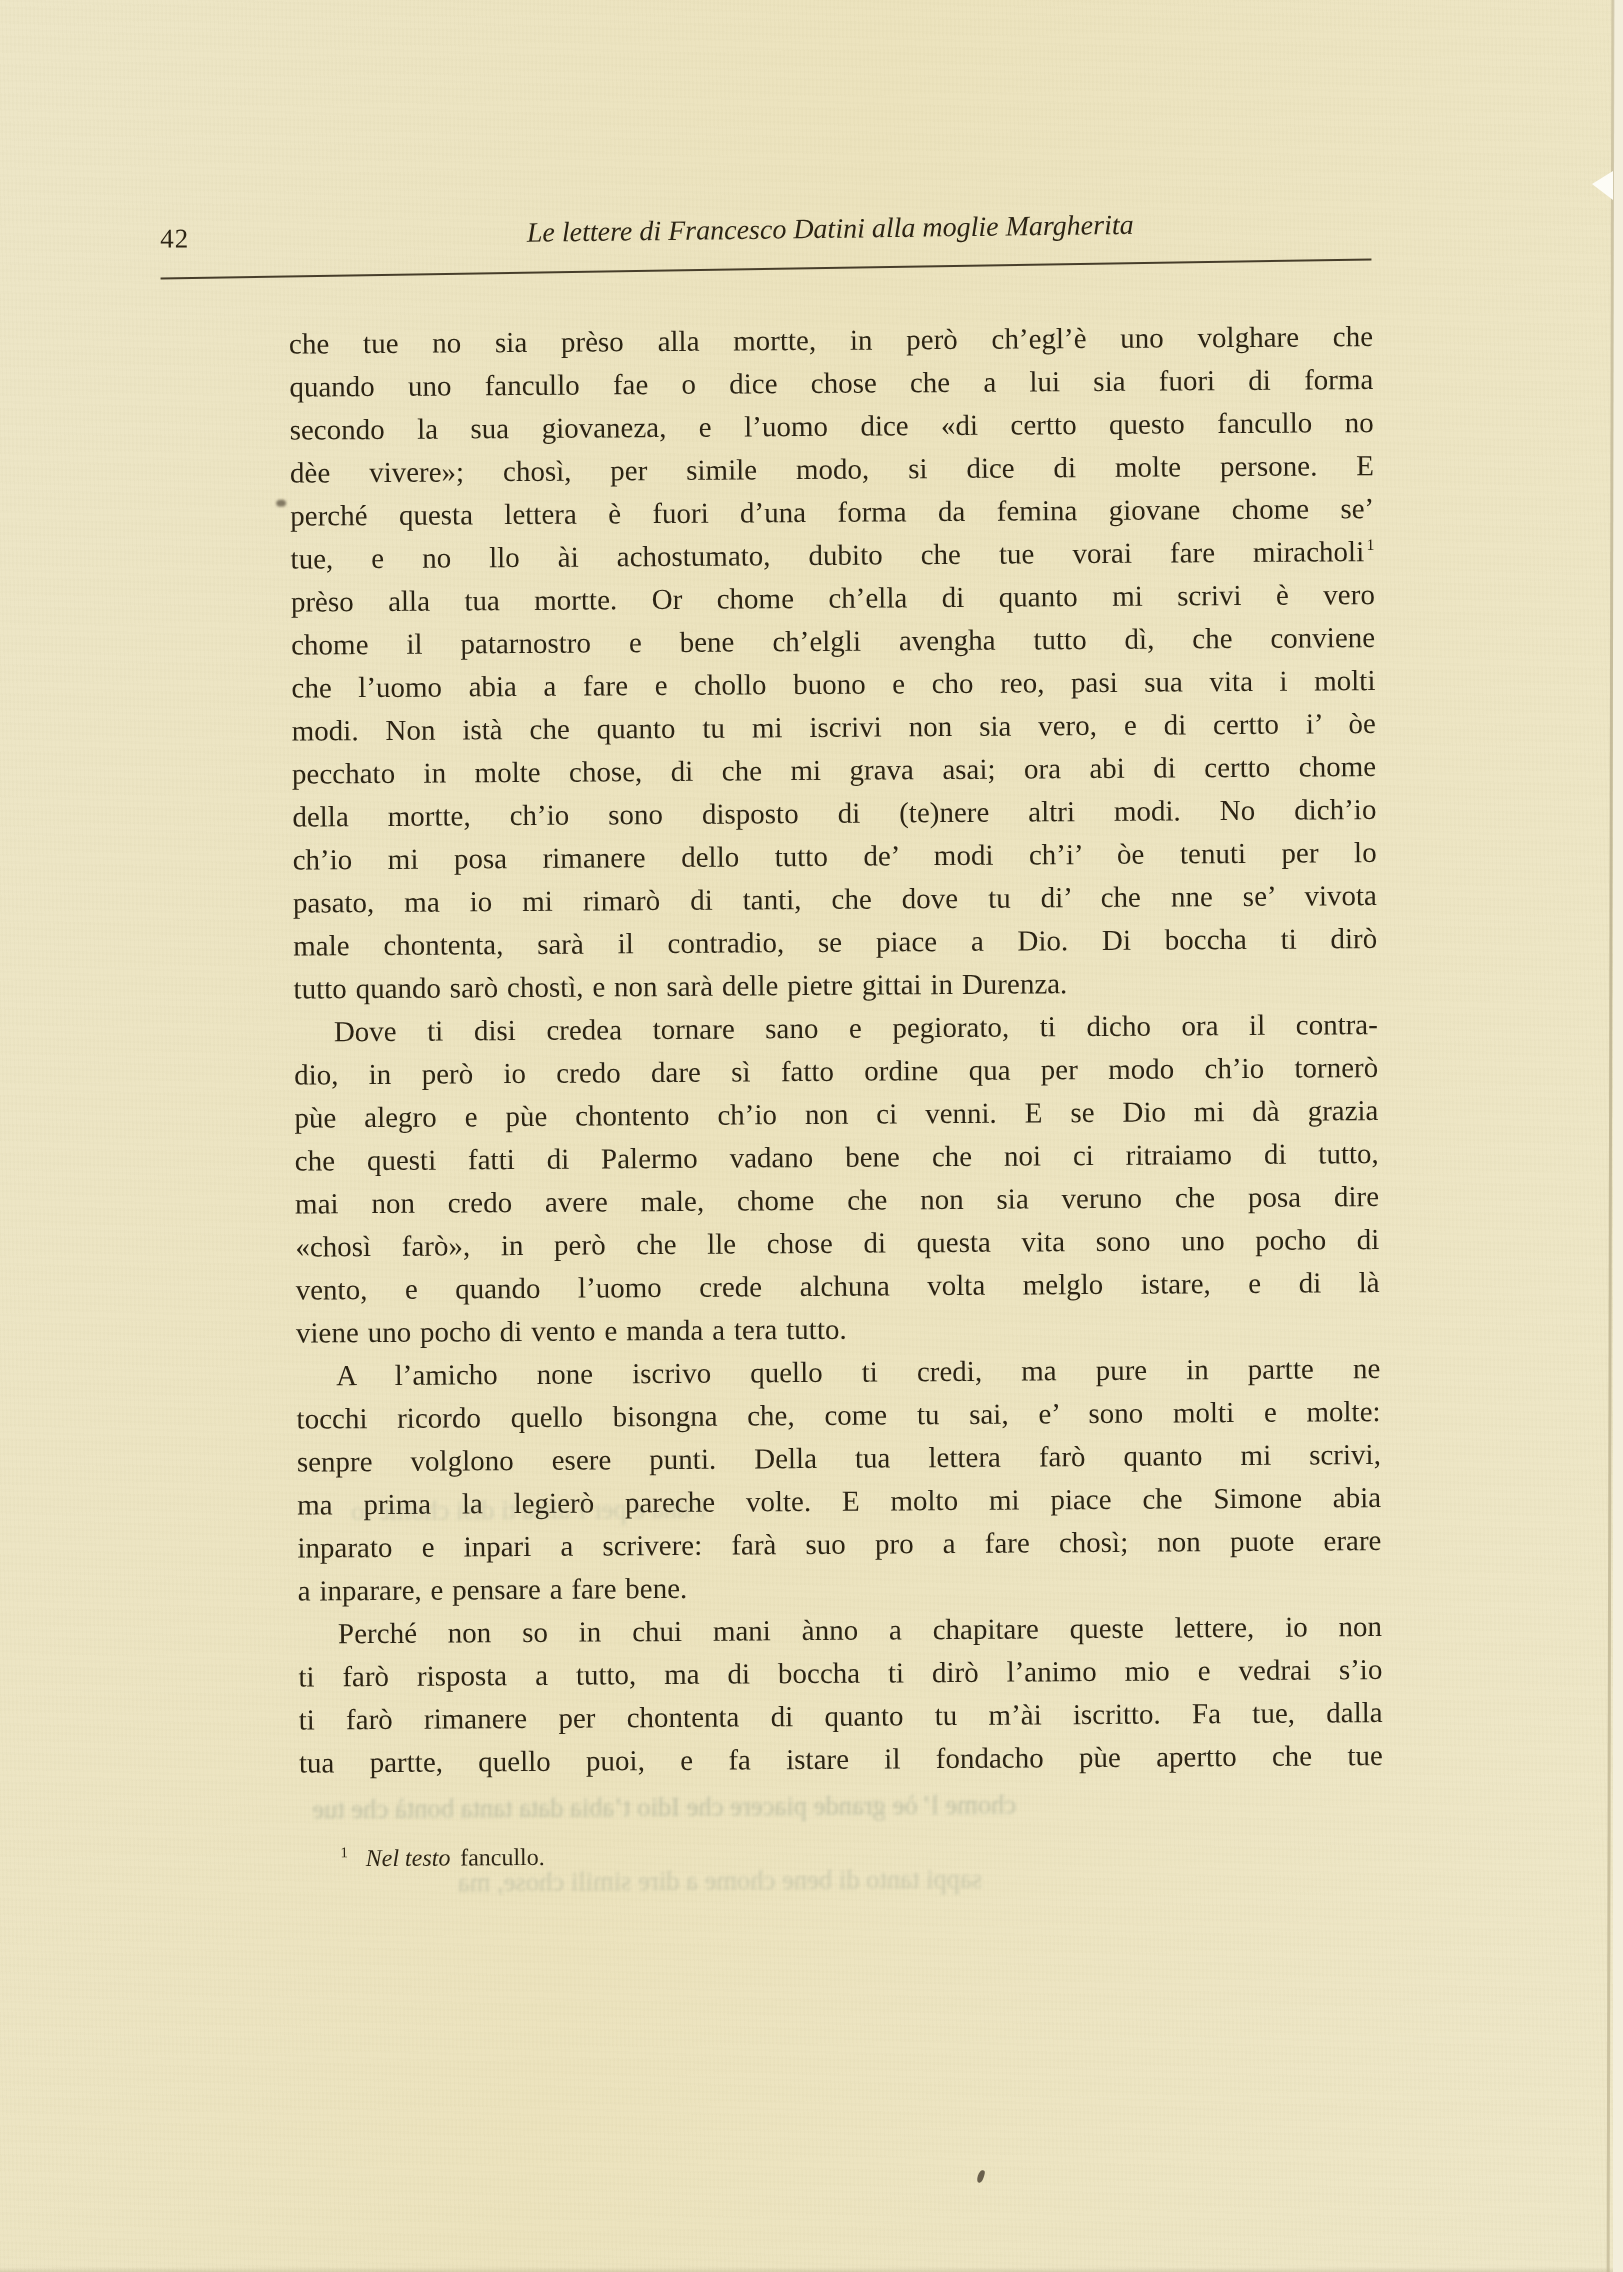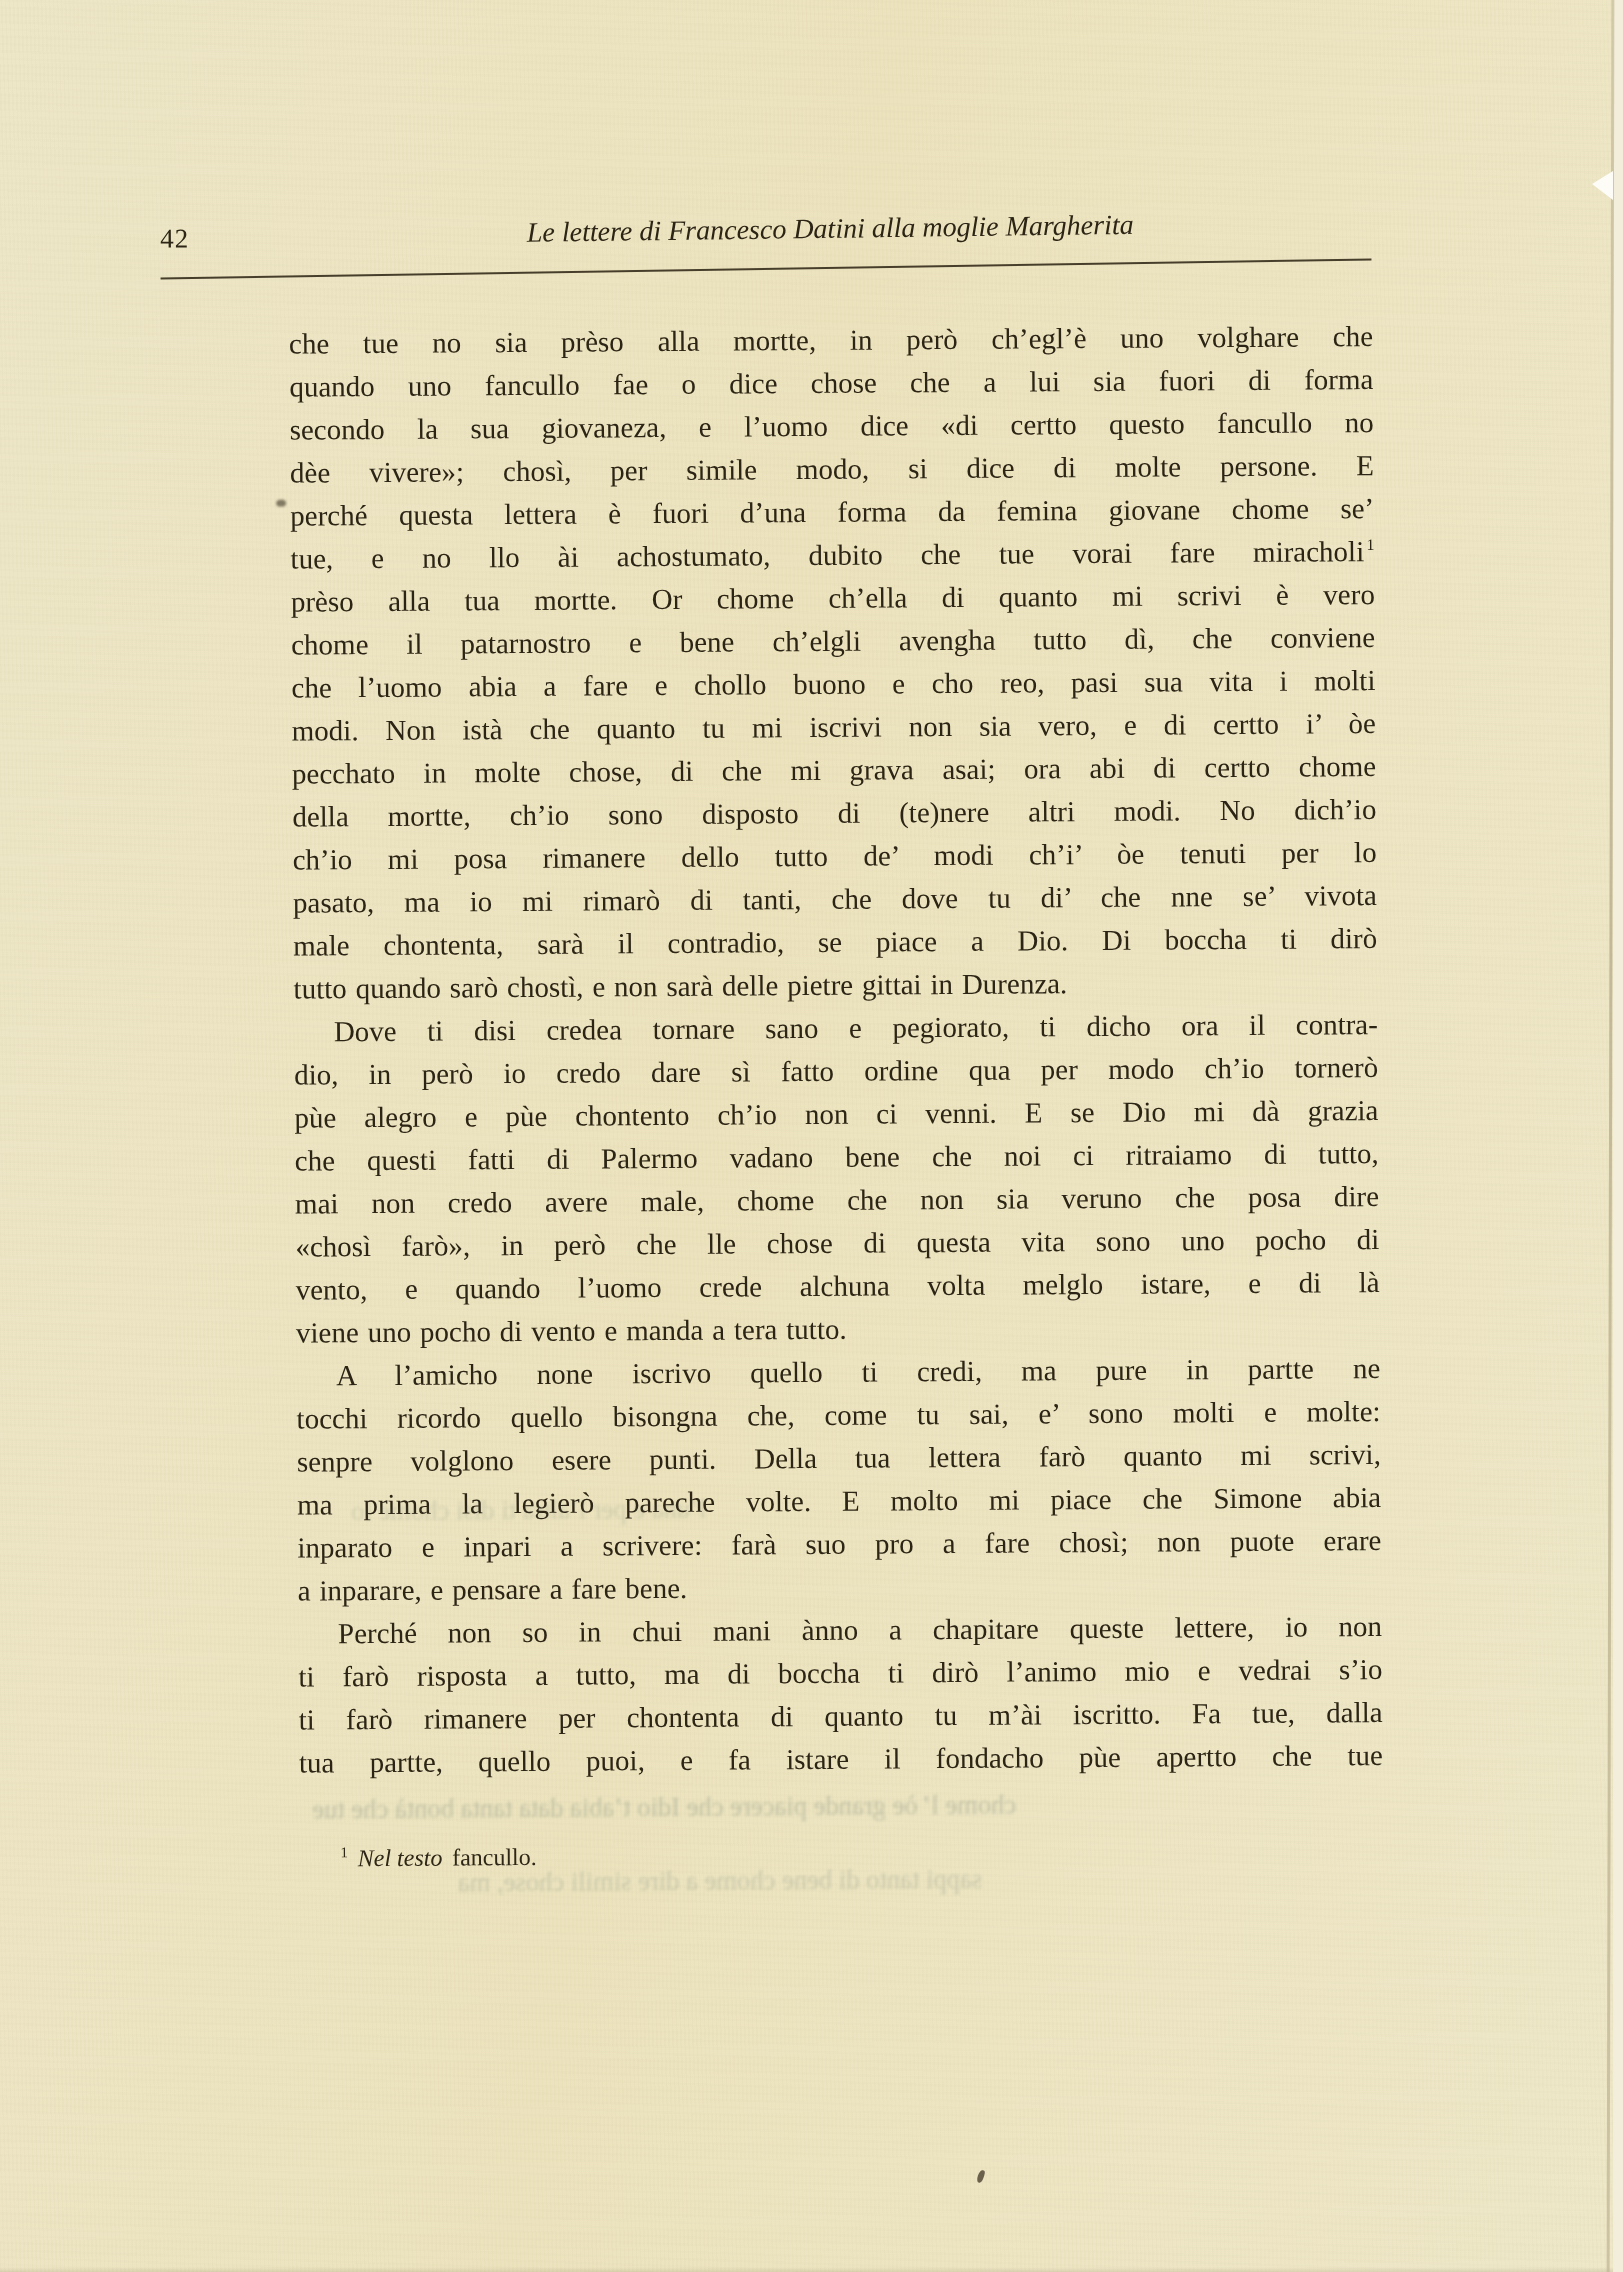--- a/index.html
+++ b/index.html
@@ -76,21 +76,21 @@
     text-align:justify;text-align-last:justify;
   }
   .line.indent{ padding-left:40px; }
   .line.plast{ text-align-last:left; }
   .line sup{ font-size:0.55em; line-height:0; vertical-align:super; padding-left:2.4px;}
   #footnote{
     position:absolute;left:334px;top:1841px;
     font-size:24px;color:#2e2616;
   }
   #footnote sup{ font-size:0.62em; vertical-align:super; margin-right:9.7px;}
-  #footnote .it{ font-style:italic; margin-right:9.7px;}
+  #footnote .it{ font-style:italic; margin-right:9.7px;margin-left:8px;}
   
   .ghost{
     position:absolute;
     font-size:26.6px;color:rgba(100,120,110,0.55);
     transform:scaleX(-1);
     filter:blur(1.6px);
     white-space:nowrap;
   }
   #ghost-1{ left:347px; top:1493px; opacity:.35; }
   #ghost-2{ left:306px; top:1791px; opacity:.55; }

